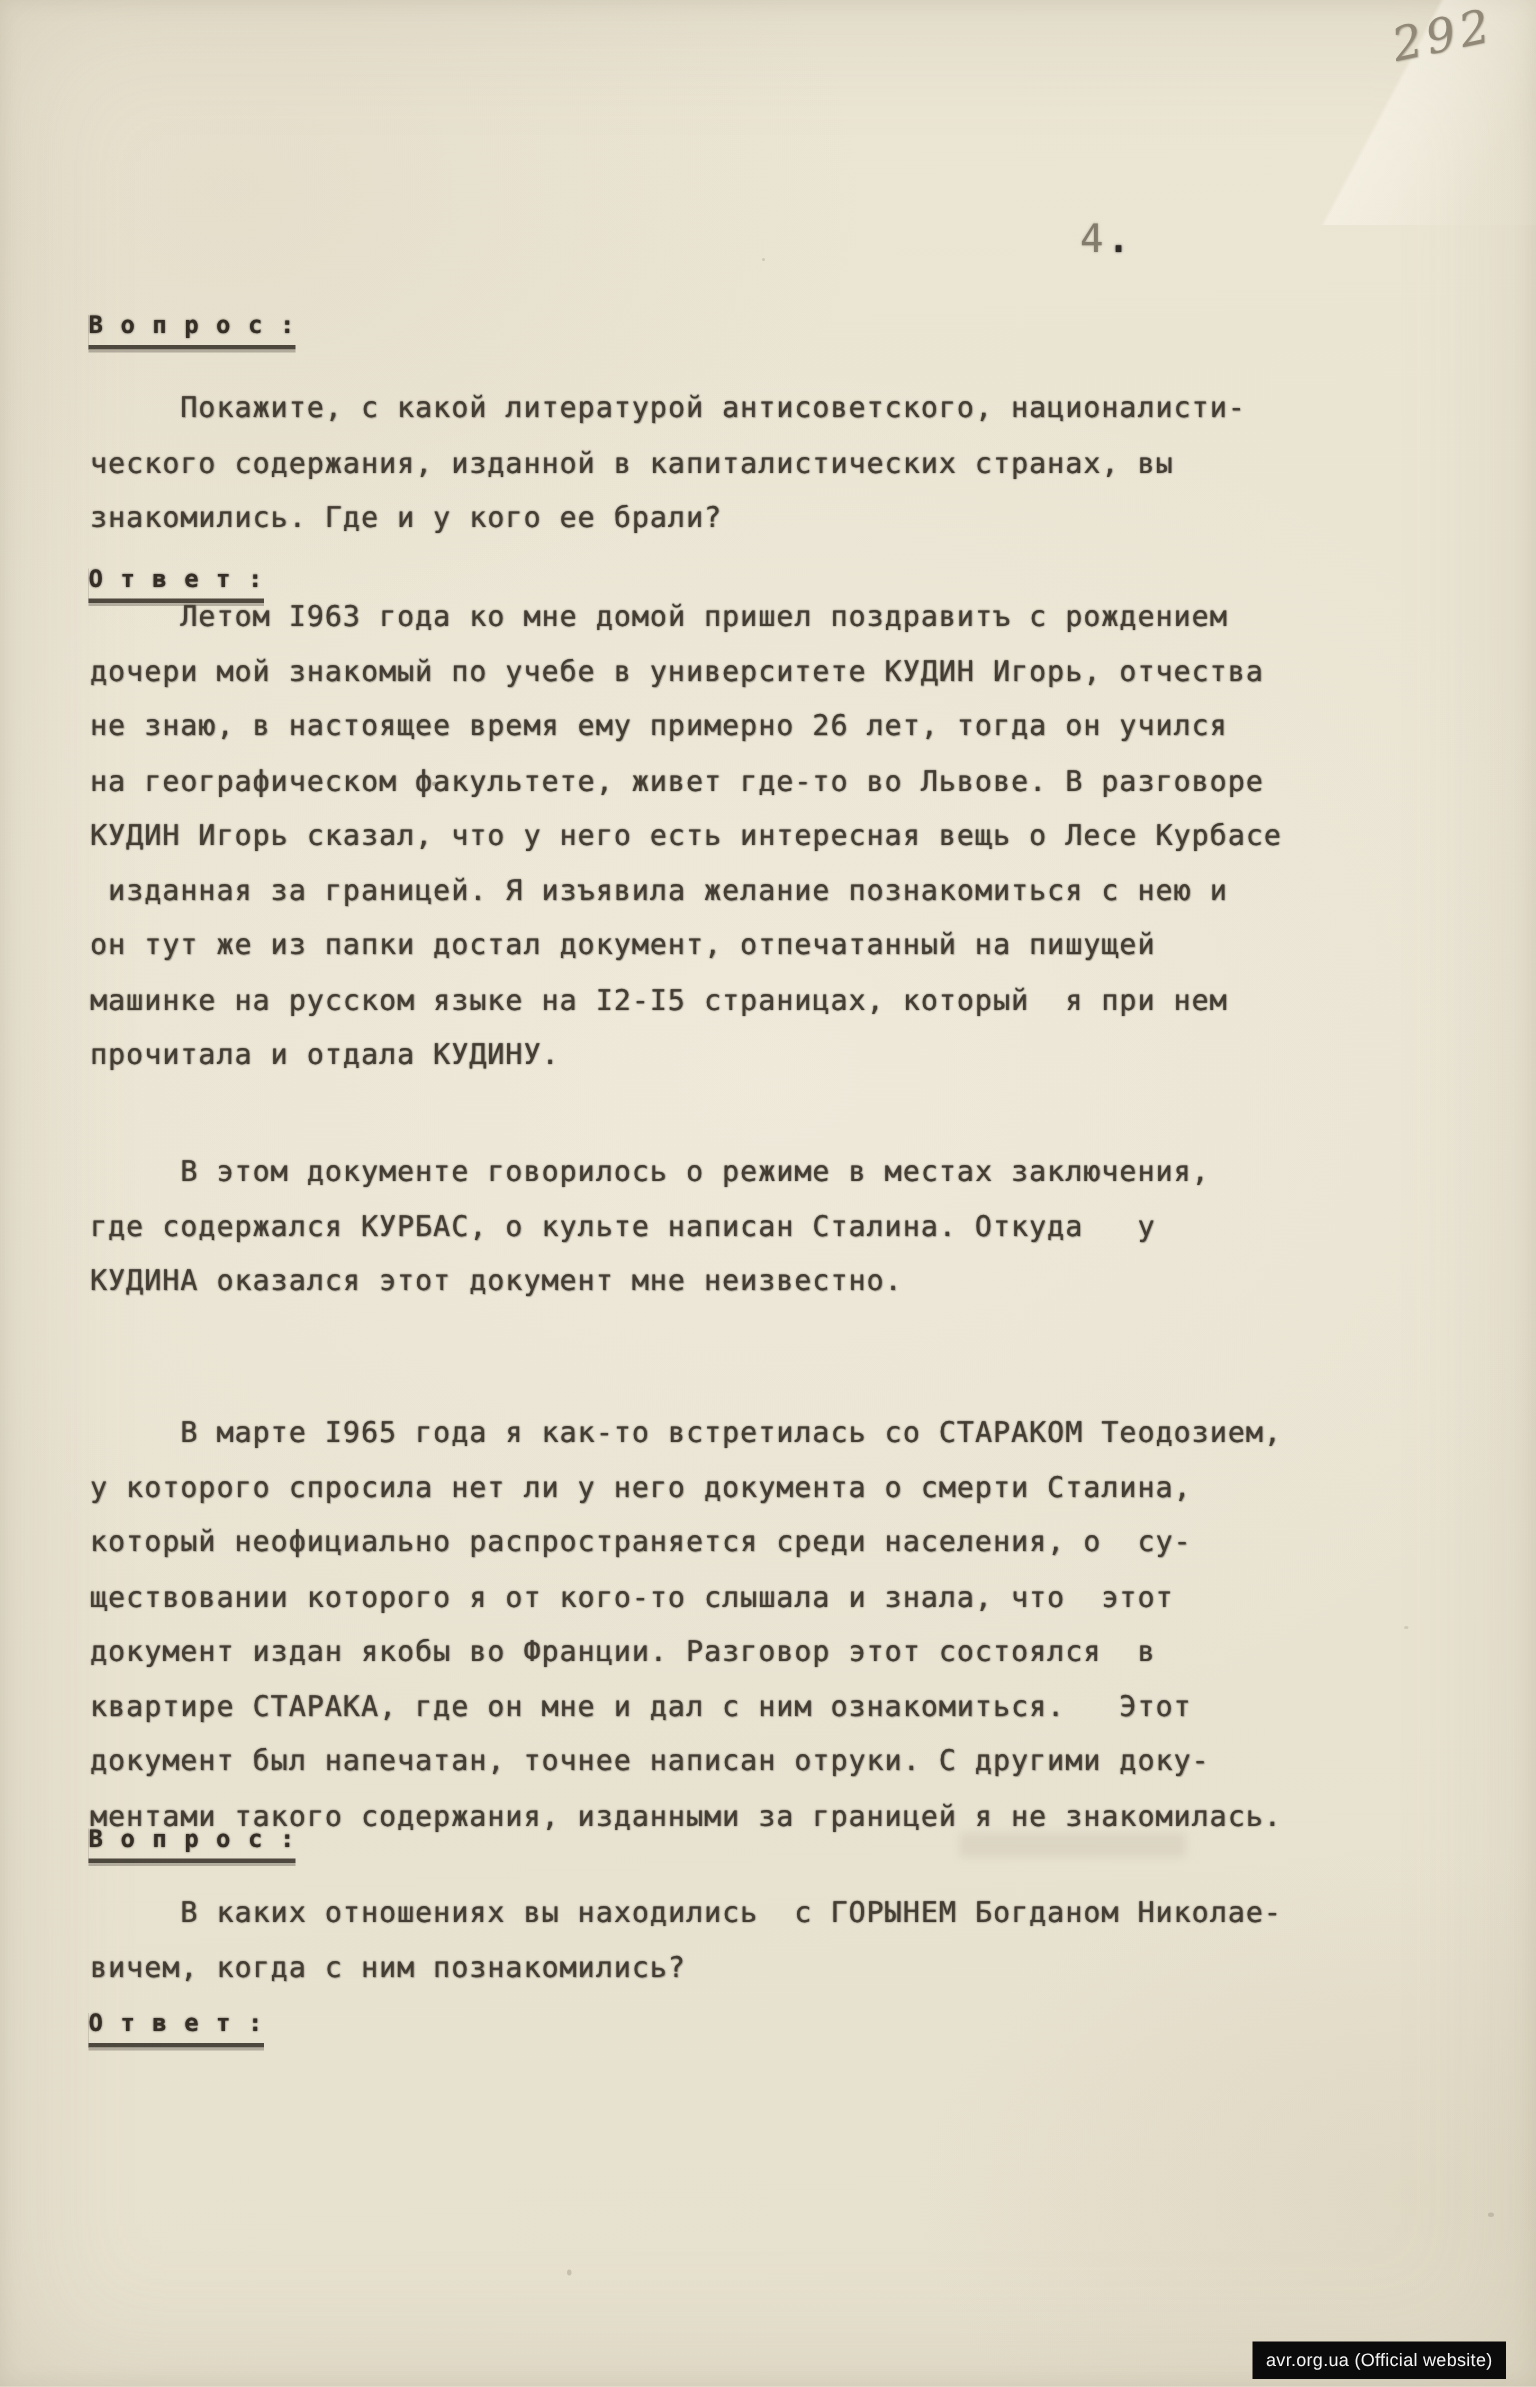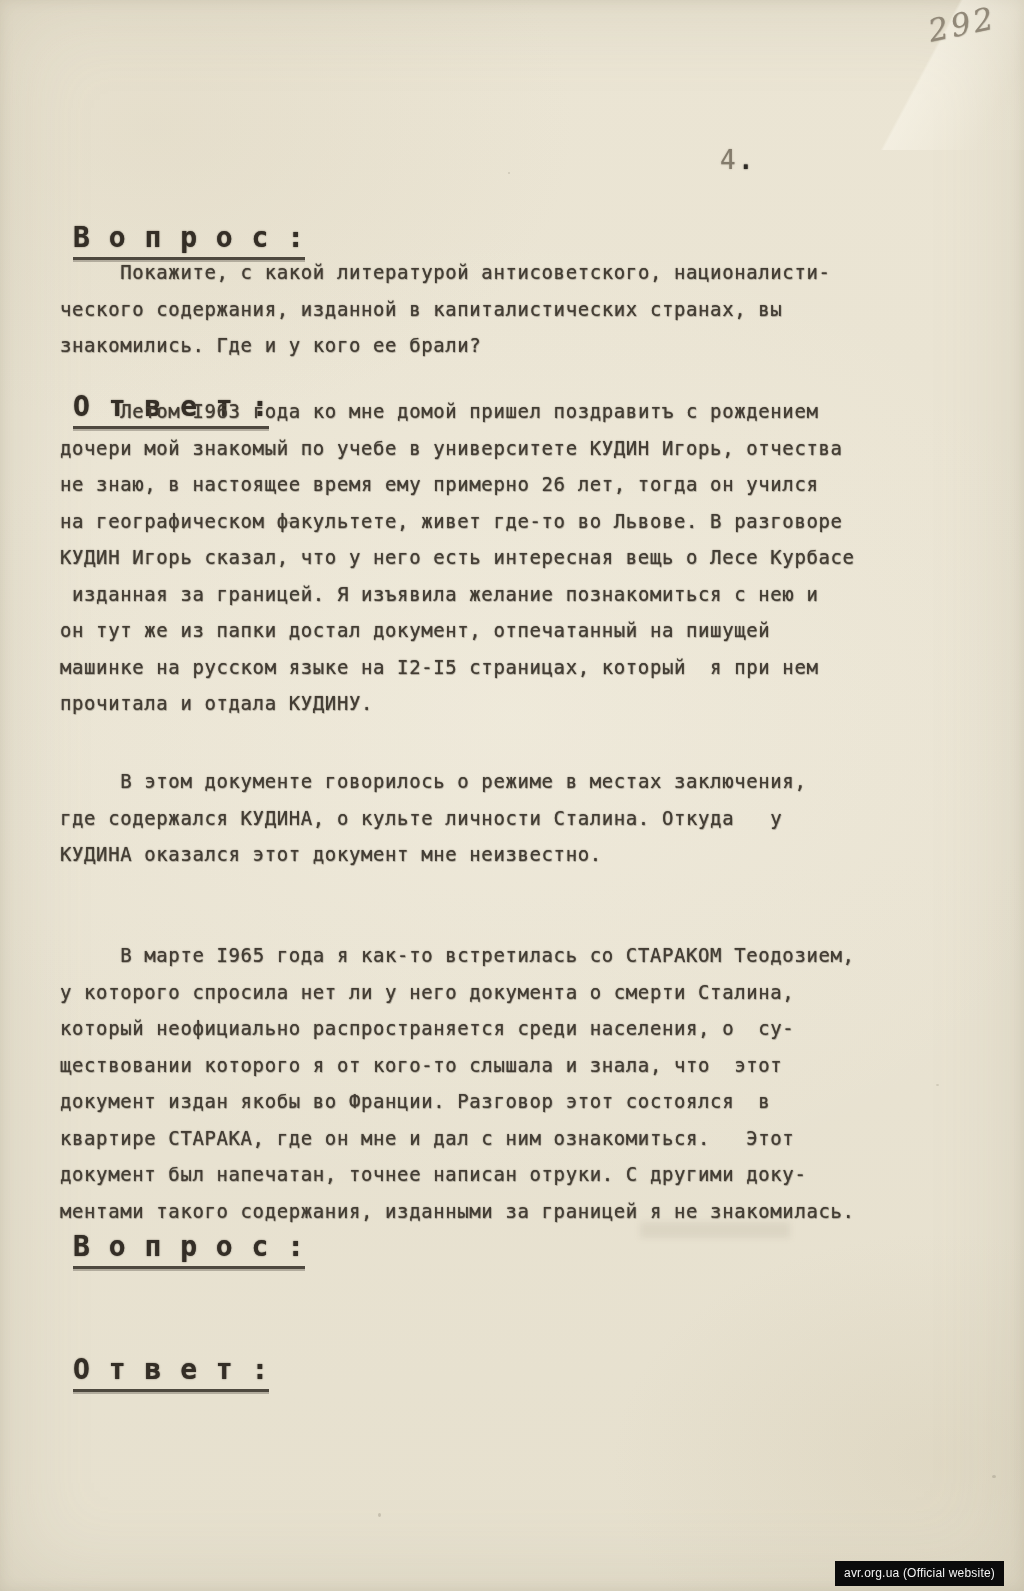--- a/index.html
+++ b/index.html
@@ -37,23 +37,23 @@
     letter-spacing: 0.6px;
     line-height: 36.5px;
     color: #433d34;
     white-space: pre-wrap;
     margin: 0;
     text-shadow: 0 0 1.2px rgba(62,55,46,0.85), 0.6px 0.6px 0.6px rgba(62,55,46,0.25);
   }
   .heading {
     position: absolute;
     left: 59px;
-    margin: 14px;
+    margin: 0;
     display: inline-block;
-    font-size: 28px;
+    font-size: 16px;
     font-weight: bold;
     line-height: 1.12;
     letter-spacing: 1px;
     color: #342e26;
     white-space: pre;
     padding-bottom: 4px;
     border-bottom: 3.5px solid rgba(56,50,42,0.88);
     box-shadow: 0 2px 0 rgba(56,50,42,0.30);
     text-shadow: 0 0 1.4px rgba(52,46,38,0.9);
   }
@@ -137,34 +137,36 @@
 дочери мой знакомый по учебе в университете КУДИН Игорь, отчества
 не знаю, в настоящее время ему примерно 26 лет, тогда он учился
 на географическом факультете, живет где-то во Львове. В разговоре
 КУДИН Игорь сказал, что у него есть интересная вещь о Лесе Курбасе
  изданная за границей. Я изъявила желание познакомиться с нею и
 он тут же из папки достал документ, отпечатанный на пишущей
 машинке на русском языке на I2-I5 страницах, который  я при нем
 прочитала и отдала КУДИНУ.</p>
 
   <p class="typed" style="top: 763px;">     В этом документе говорилось о режиме в местах заключения,
-где содержался КУДИНА, о культе личности Сталина. Откуда   у
+где содержался КУРБАС, о культе написан Сталина. Откуда   у
 КУДИНА оказался этот документ мне неизвестно.</p>
 
   <p class="typed" style="top: 937px;">     В марте I965 года я как-то встретилась со СТАРАКОМ Теодозием,
 у которого спросила нет ли у него документа о смерти Сталина,
 который неофициально распространяется среди населения, о  су-
 ществовании которого я от кого-то слышала и знала, что  этот
 документ издан якобы во Франции. Разговор этот состоялся  в
 квартире СТАРАКА, где он мне и дал с ним ознакомиться.   Этот
 документ был напечатан, точнее написан отруки. С другими доку-
 ментами такого содержания, изданными за границей я не знакомилась.</p>
 
   <h2 class="heading" style="top: 1217px;">В о п р о с :</h2>
 
+  <p class="typed" style="top: 1257px;">     В каких отношениях вы находились  с ГОРЫНЕМ Богданом Николае-
+вичем, когда с ним познакомились?</p>
 
   <h2 class="heading" style="top: 1340px;">О т в е т :</h2>
 
 
   <div class="ghost-smudge"></div>
 
   <div class="speck" style="top: 521px; left: 288px; width: 3px; height: 3px;"></div>
   <div class="speck" style="top: 1513px; left: 378px; width: 3px; height: 4px; opacity: 0.6;"></div>
   <div class="speck" style="top: 172px; left: 508px; width: 2px; height: 2px; opacity: 0.5;"></div>
   <div class="speck" style="top: 1084px; left: 936px; width: 3px; height: 2px; opacity: 0.45;"></div>

